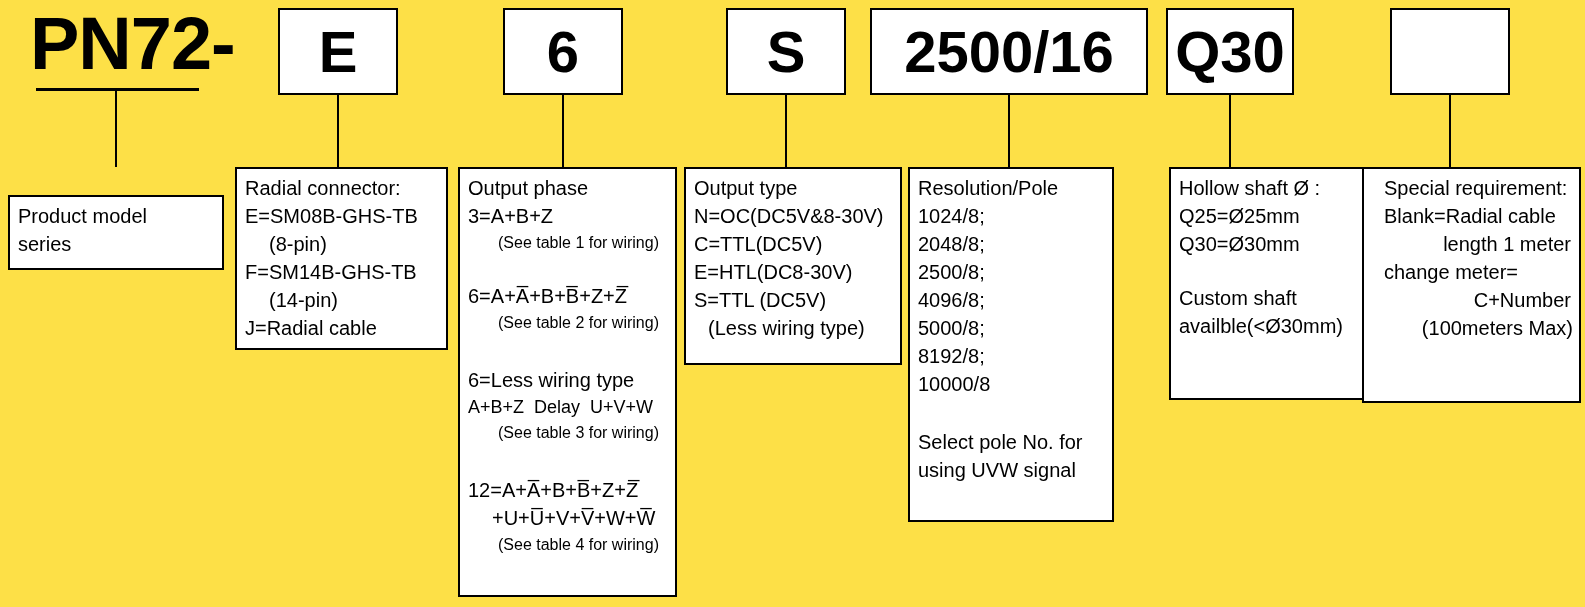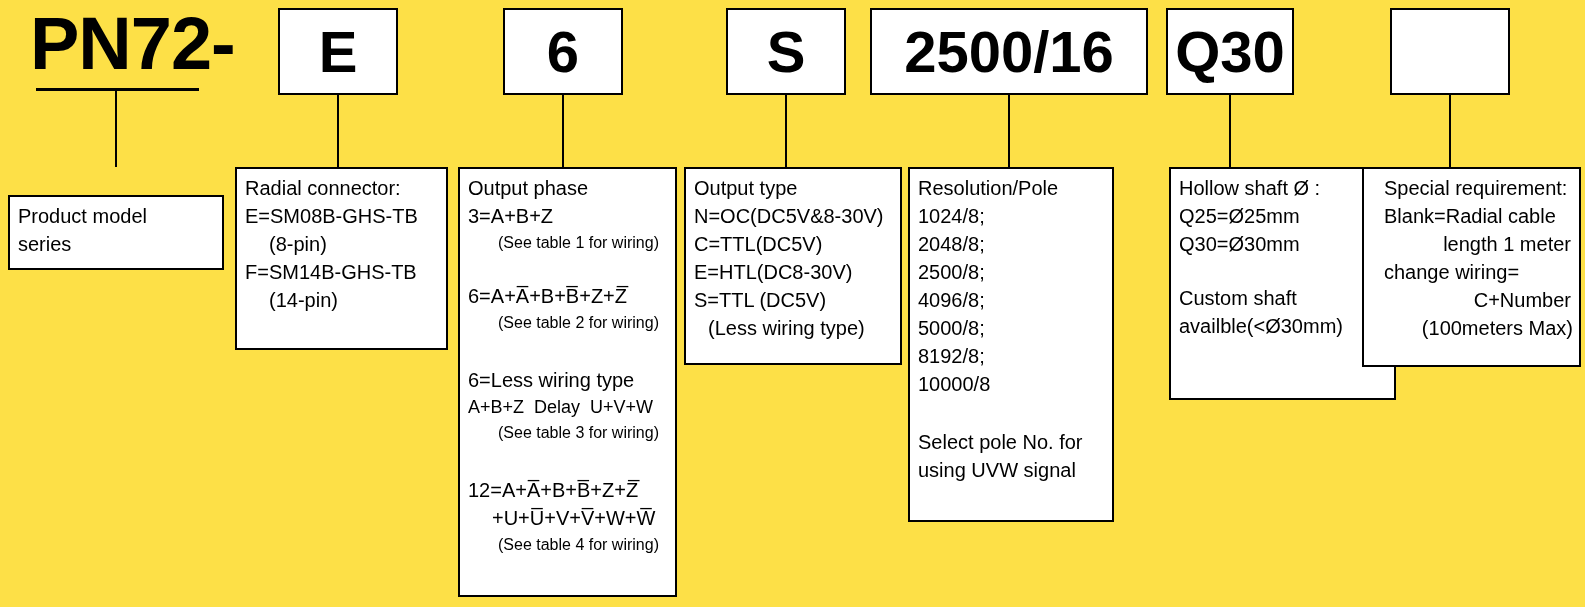--- a/index.html
+++ b/index.html
@@ -103,20 +103,21 @@
     <div class="line">Product model</div>
     <div class="line">series</div>
   </div>
 
   <div class="desc-box" style="left:235px;width:213px;height:183px;">
     <div class="line">Radial connector:</div>
     <div class="line">E=SM08B-GHS-TB</div>
     <div class="line ind1">(8-pin)</div>
     <div class="line">F=SM14B-GHS-TB</div>
     <div class="line ind1">(14-pin)</div>
+    <div class="line">J=Radial cable</div>
   </div>
 
   <div class="desc-box" style="left:458px;width:219px;height:430px;">
     <div class="line">Output phase</div>
     <div class="line">3=A+B+Z</div>
     <div class="line sm ind2">(See table 1 for wiring)</div>
     <div class="line sp"></div>
     <div class="line">6=A+A̅+B+B̅+Z+Z̅</div>
     <div class="line sm ind2">(See table 2 for wiring)</div>
     <div class="line sp2"></div>
@@ -154,22 +155,22 @@
 
   <div class="desc-box" style="left:1169px;width:227px;height:233px;">
     <div class="line">Hollow shaft Ø :</div>
     <div class="line">Q25=Ø25mm</div>
     <div class="line">Q30=Ø30mm</div>
     <div class="line sp"></div>
     <div class="line">Custom shaft</div>
     <div class="line">availble(&lt;Ø30mm)</div>
   </div>
 
-  <div class="desc-box" style="left:1362px;width:219px;height:200px;padding-left:20px;">
+  <div class="desc-box" style="left:1362px;width:219px;height:236px;padding-left:20px;">
     <div class="line">Special requirement:</div>
     <div class="line">Blank=Radial cable</div>
     <div class="line right">length 1 meter</div>
-    <div class="line">change wiring=</div>
+    <div class="line">change meter=</div>
     <div class="line right">C+Number</div>
     <div class="line center">(100meters Max)</div>
   </div>
 
 </div>
 
 </body></html>

